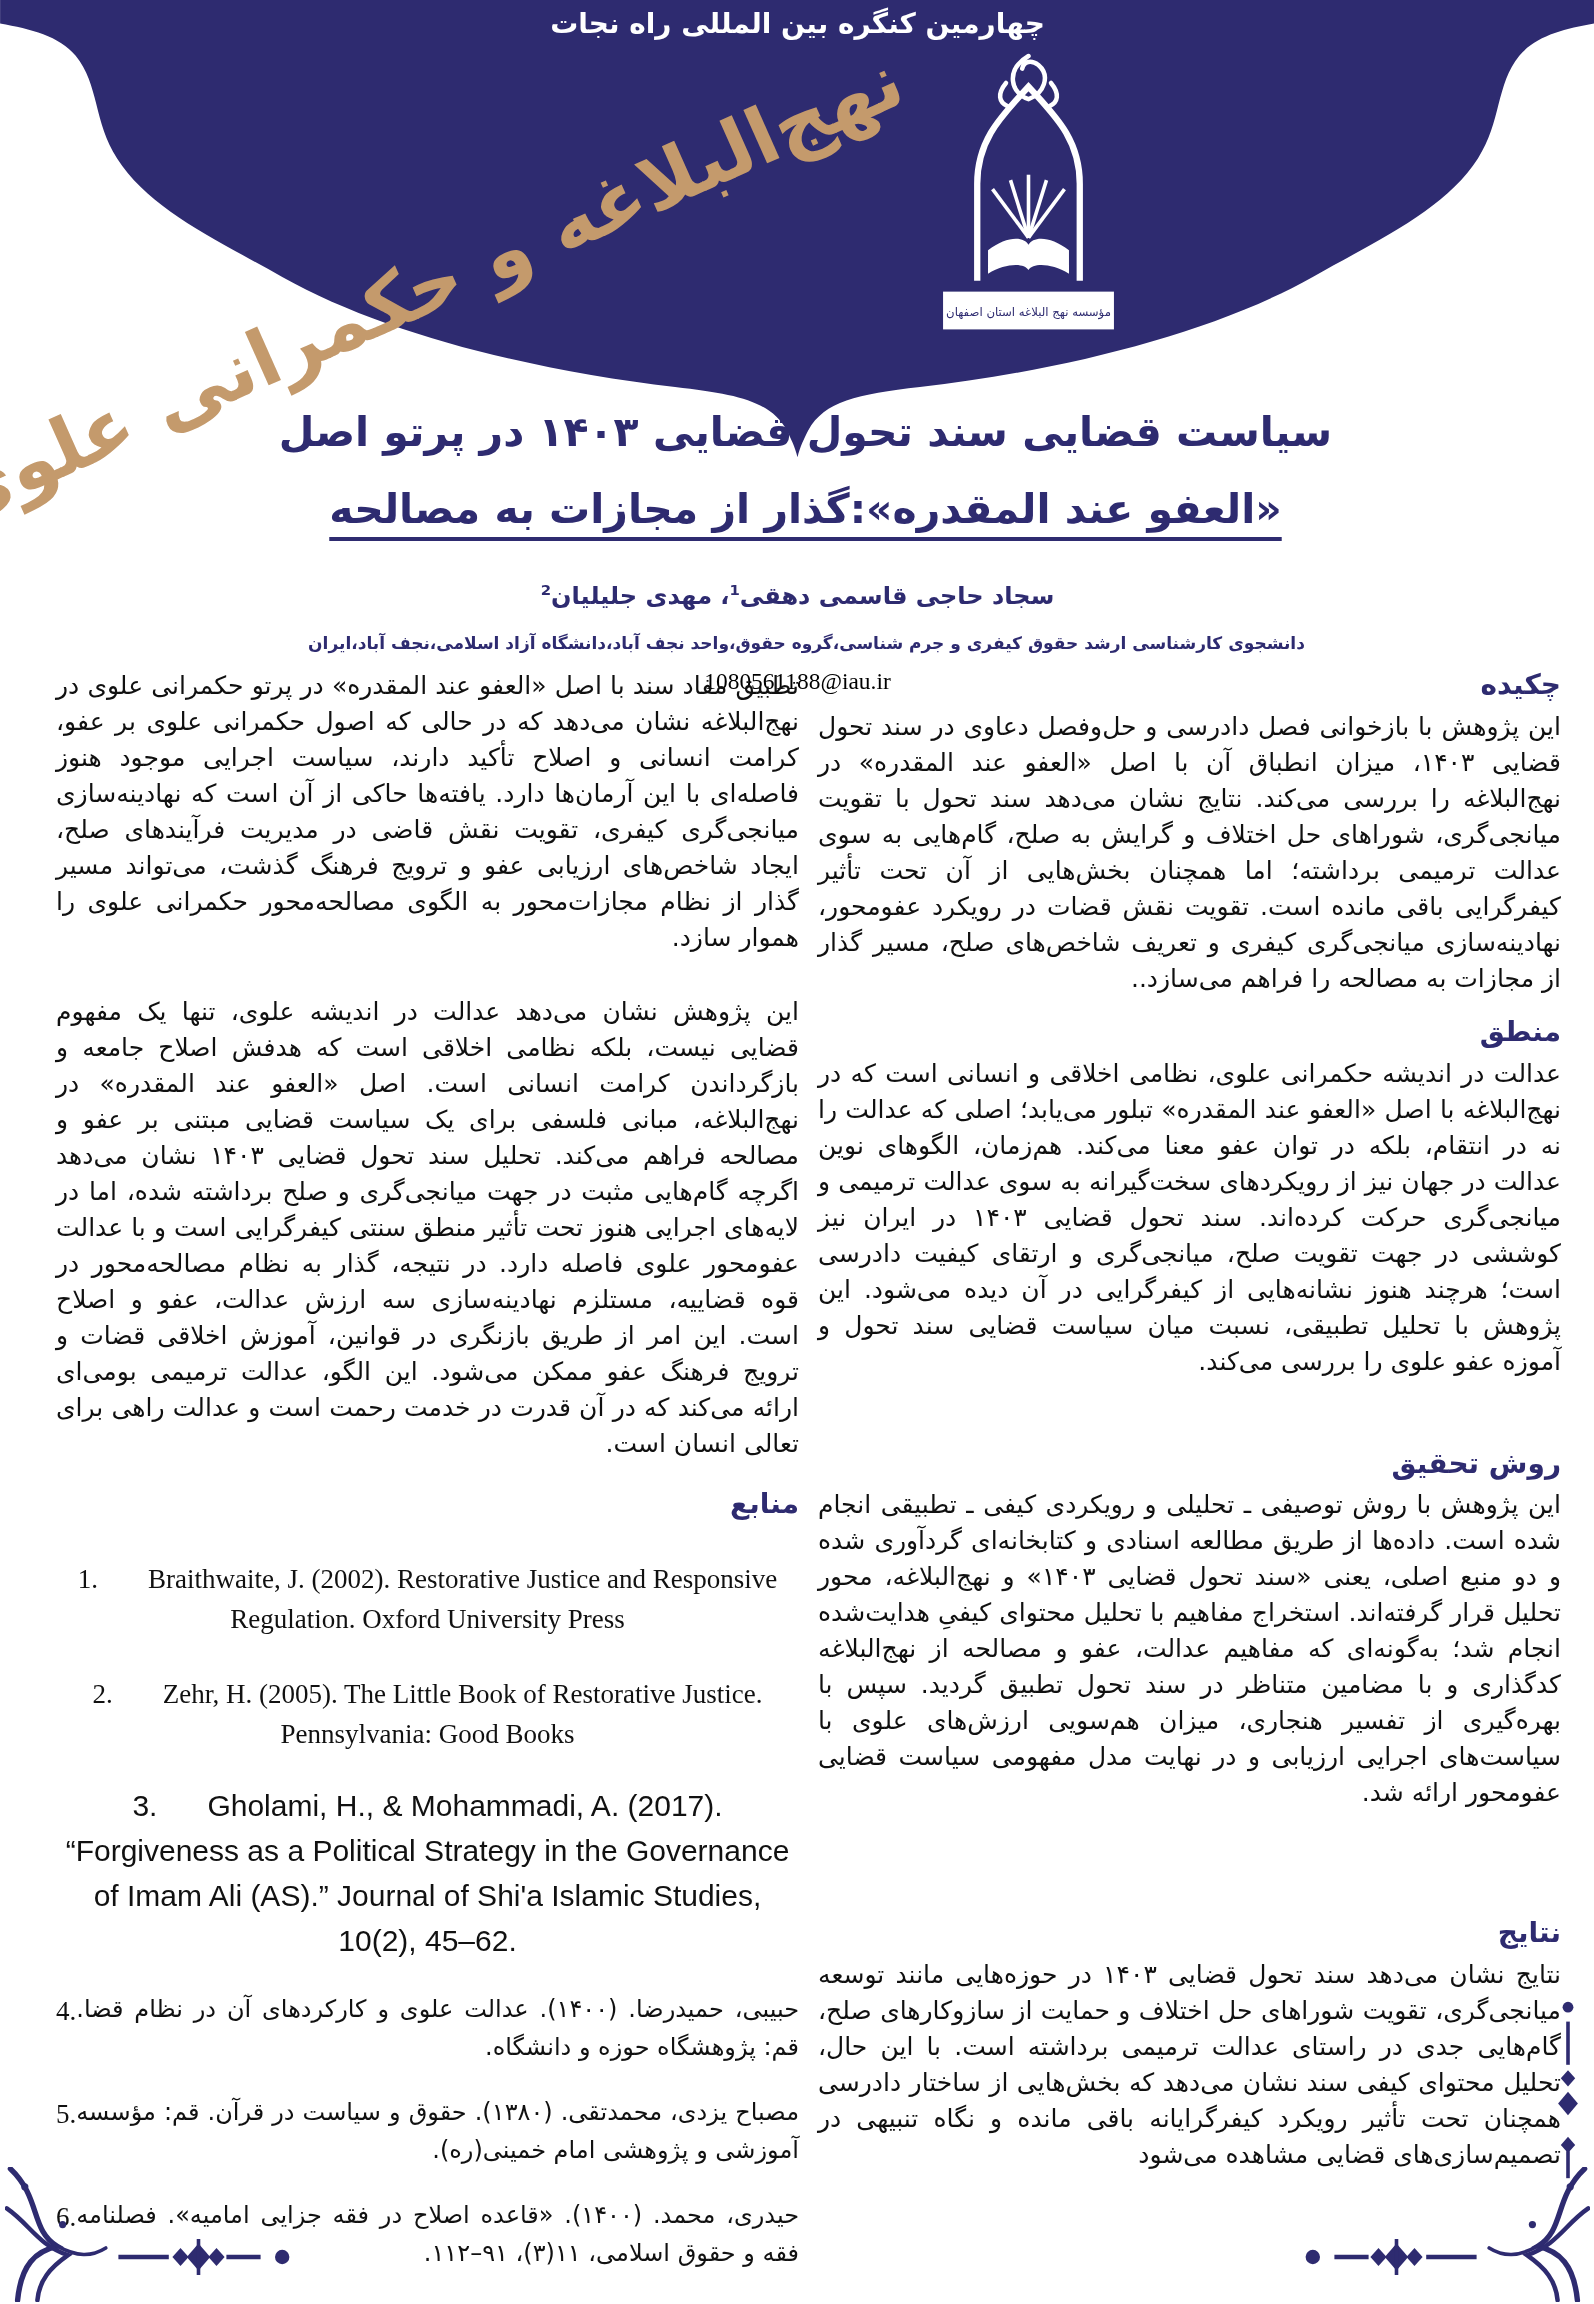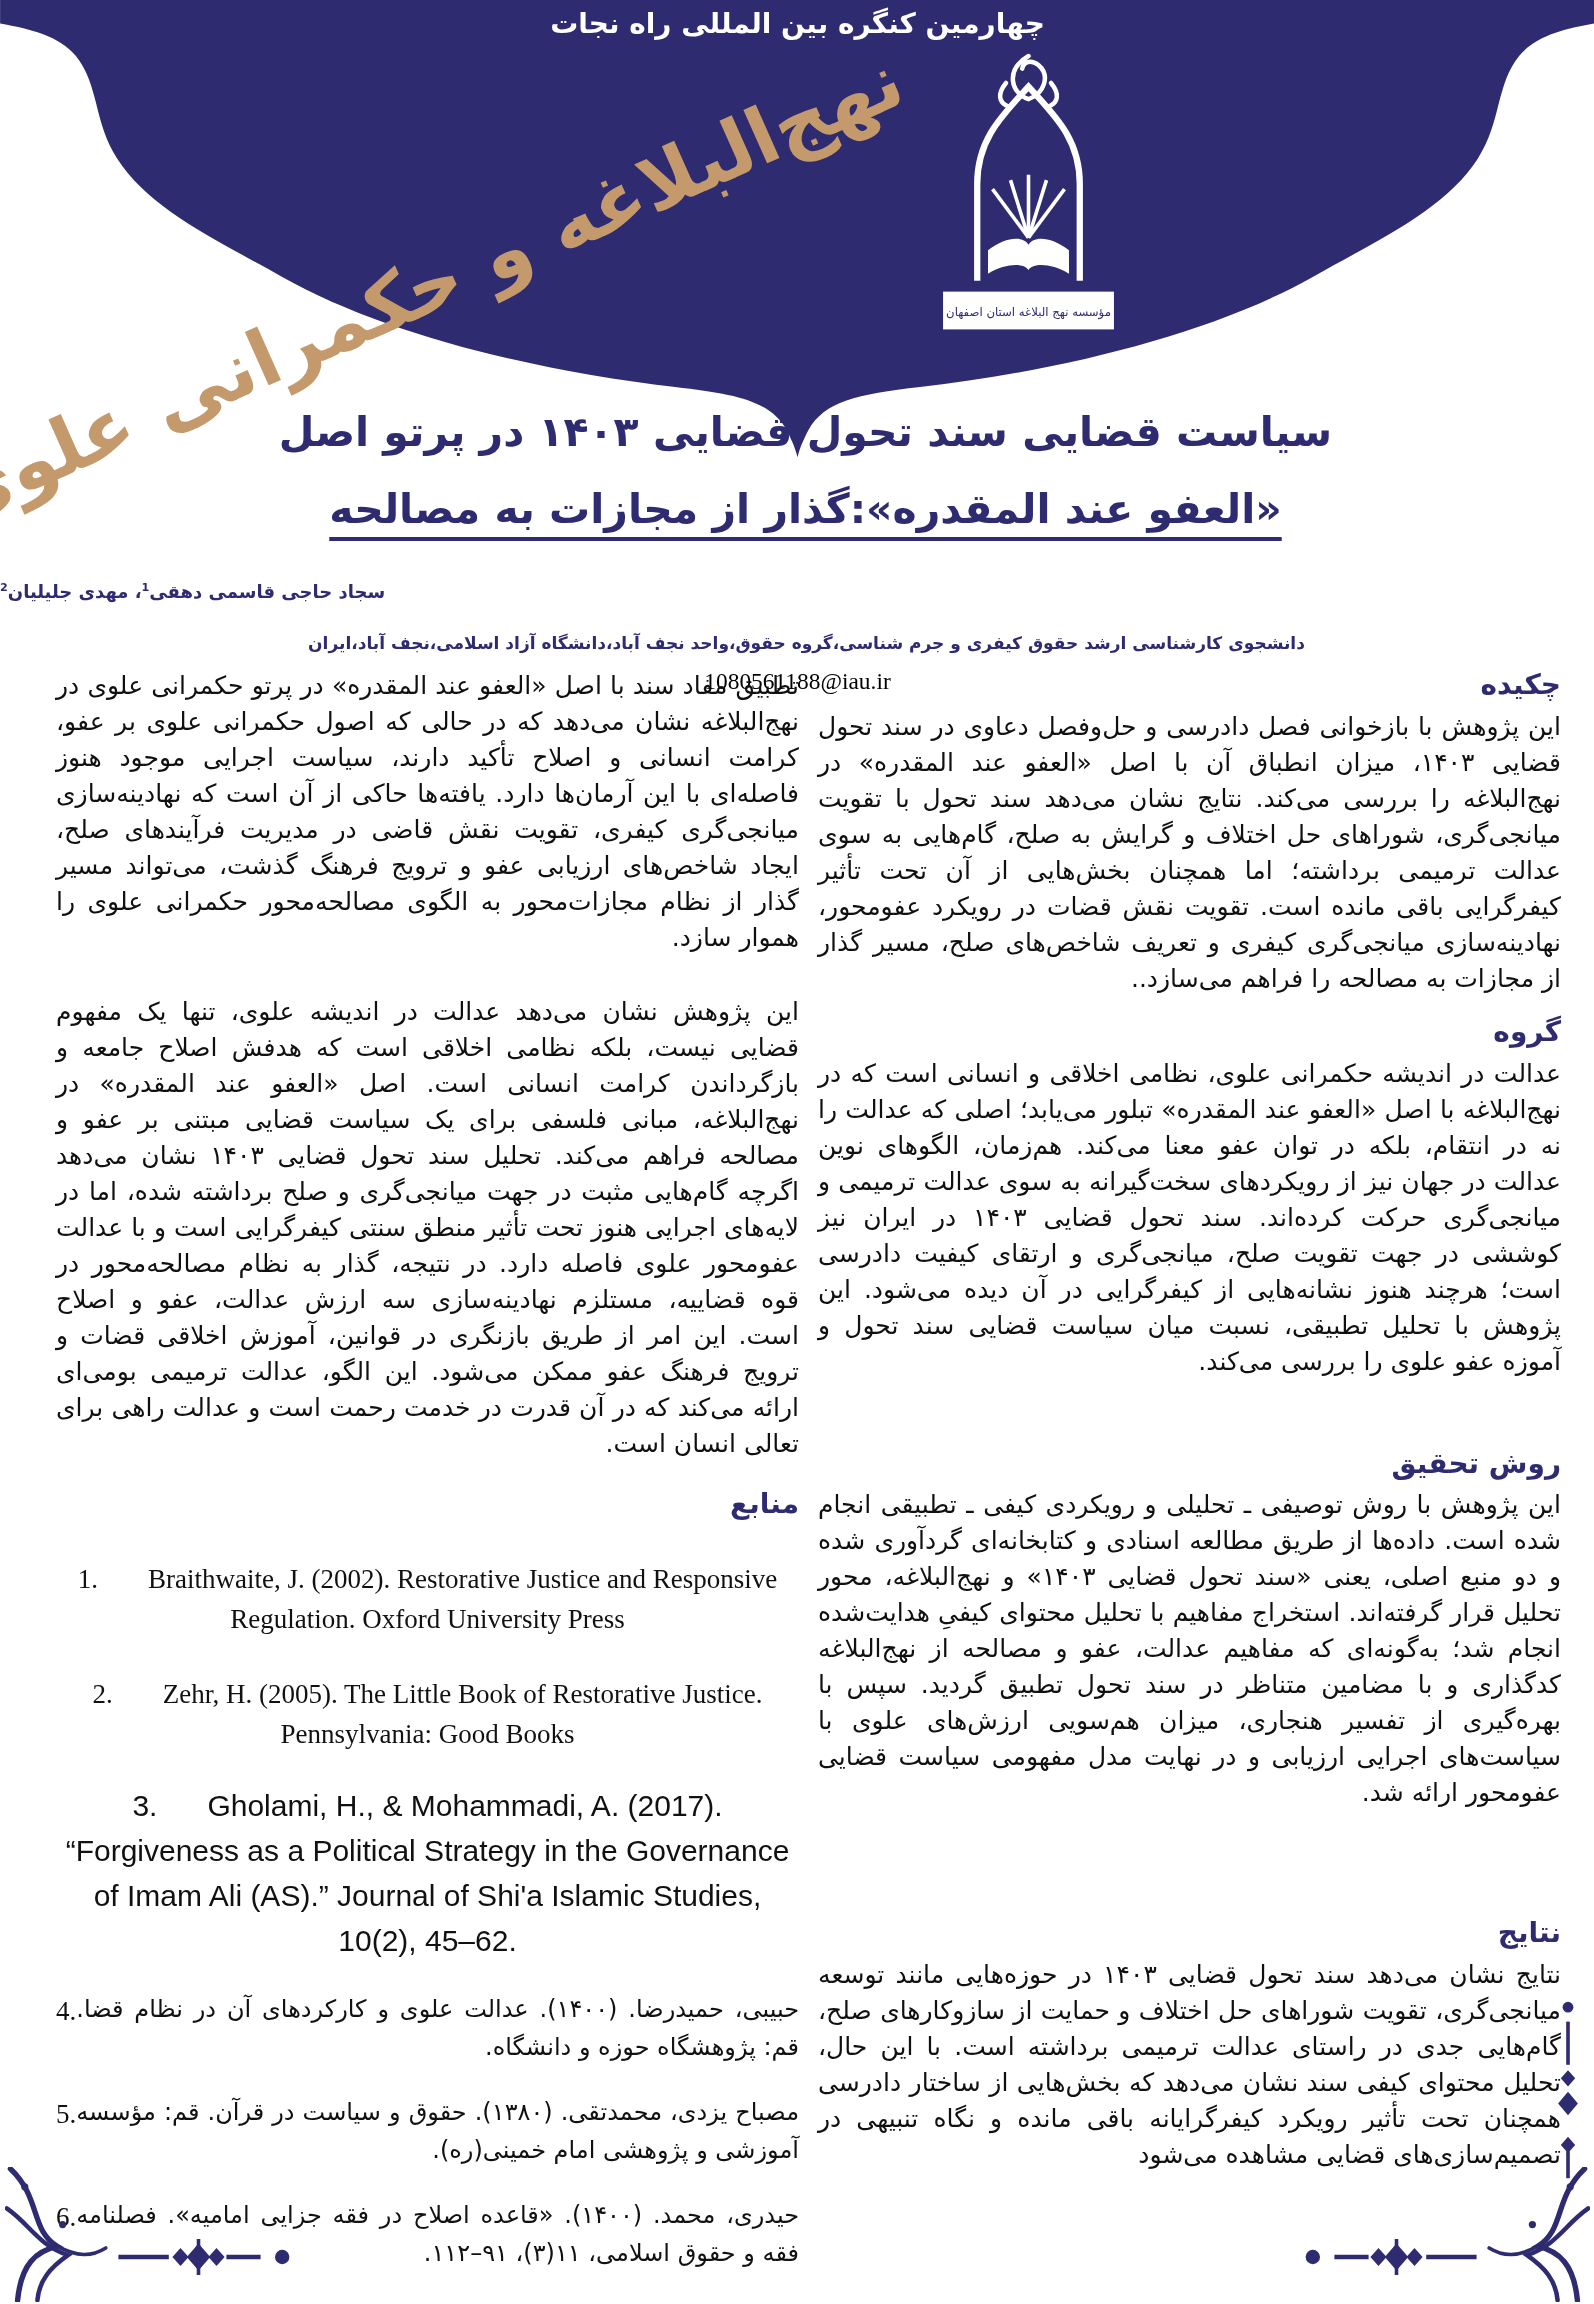--- a/index.html
+++ b/index.html
@@ -11,22 +11,22 @@
   .congress-title{position:absolute;top:7.2px;left:0;width:100%;text-align:center;
     color:#fff;font-size:28px;font-weight:bold;direction:rtl;letter-spacing:0.9px;}
   .calligraphy{position:absolute;top:167px;left:261px;width:666px;text-align:center;
     color:#c49a6c;font-size:77px;font-weight:bold;direction:rtl;white-space:nowrap;
     transform:rotate(-24deg);transform-origin:50% 50%;}
   .logo{position:absolute;left:943px;top:47px;}
   
   .paper-title{position:absolute;top:394px;left:8px;width:100%;text-align:center;direction:rtl;
     color:#2e2b70;font-weight:bold;font-size:41px;line-height:77px;}
   .paper-title .u{text-decoration:underline;text-decoration-thickness:3.6px;text-underline-offset:14.4px;}
-  .authors{position:absolute;top:581px;left:0;width:100%;text-align:left;direction:rtl;
-    color:#2e2b70;font-weight:bold;font-size:18px;}
+  .authors{position:absolute;top:581px;left:0;width:100%;text-align:center;direction:rtl;
+    color:#2e2b70;font-weight:bold;font-size:24px;}
   .authors sup{font-size:62%;}
   .affiliation{position:absolute;top:633px;left:0;width:100%;text-align:center;direction:rtl;
     color:#2e2b70;font-weight:bold;font-size:17px;margin-left:9px;}
   .email{position:absolute;top:668px;left:0;width:100%;text-align:center;
     color:#000000;font-size:23.4px;font-family:"Liberation Serif",serif;}
   
   .cols{position:absolute;top:664px;left:34px;right:34px;display:flex;direction:rtl;gap:19px;}
   .col{width:743px;}
   .sec-h{color:#2e2b70;font-weight:bold;font-size:28px;line-height:41px;direction:rtl;text-align:right;margin:0;}
   .body-p{font-size:25px;line-height:36px;direction:rtl;text-align:justify;text-align-last:right;
@@ -105,21 +105,21 @@
   <div class="affiliation">دانشجوی کارشناسی ارشد حقوق کیفری و جرم شناسی،گروه حقوق،واحد نجف آباد،دانشگاه آزاد اسلامی،نجف آباد،ایران</div>
 
   <div class="email">1080561188@iau.ir</div>
 
   <div class="cols">
 
     <div class="col">
       <h2 class="sec-h">چکیده</h2>
       <p class="body-p">این پژوهش با بازخوانی فصل دادرسی و حل‌وفصل دعاوی در سند تحول قضایی ۱۴۰۳، میزان انطباق آن با اصل «العفو عند المقدره» در نهج‌البلاغه را بررسی می‌کند. نتایج نشان می‌دهد سند تحول با تقویت میانجی‌گری، شوراهای حل اختلاف و گرایش به صلح، گام‌هایی به سوی عدالت ترمیمی برداشته؛ اما همچنان بخش‌هایی از آن تحت تأثیر کیفرگرایی باقی مانده است. تقویت نقش قضات در رویکرد عفومحور، نهادینه‌سازی میانجی‌گری کیفری و تعریف شاخص‌های صلح، مسیر گذار از مجازات به مصالحه را فراهم می‌سازد..</p>
 
-      <h2 class="sec-h mt-sec">گروه</h2>
+      <h2 class="sec-h mt-sec">منطق</h2>
       <p class="body-p">عدالت در اندیشه حکمرانی علوی، نظامی اخلاقی و انسانی است که در نهج‌البلاغه با اصل «العفو عند المقدره» تبلور می‌یابد؛ اصلی که عدالت را نه در انتقام، بلکه در توان عفو معنا می‌کند. هم‌زمان، الگوهای نوین عدالت در جهان نیز از رویکردهای سخت‌گیرانه به سوی عدالت ترمیمی و میانجی‌گری حرکت کرده‌اند. سند تحول قضایی ۱۴۰۳ در ایران نیز کوششی در جهت تقویت صلح، میانجی‌گری و ارتقای کیفیت دادرسی است؛ هرچند هنوز نشانه‌هایی از کیفرگرایی در آن دیده می‌شود. این پژوهش با تحلیل تطبیقی، نسبت میان سیاست قضایی سند تحول و آموزه عفو علوی را بررسی می‌کند.</p>
 
       <h2 class="sec-h mt-big">روش تحقیق</h2>
       <p class="body-p">این پژوهش با روش توصیفی ـ تحلیلی و رویکردی کیفی ـ تطبیقی انجام شده است. داده‌ها از طریق مطالعه اسنادی و کتابخانه‌ای گردآوری شده و دو منبع اصلی، یعنی «سند تحول قضایی ۱۴۰۳» و نهج‌البلاغه، محور تحلیل قرار گرفته‌اند. استخراج مفاهیم با تحلیل محتوای کیفیِ هدایت‌شده انجام شد؛ به‌گونه‌ای که مفاهیم عدالت، عفو و مصالحه از نهج‌البلاغه کدگذاری و با مضامین متناظر در سند تحول تطبیق گردید. سپس با بهره‌گیری از تفسیر هنجاری، میزان هم‌سویی ارزش‌های علوی با سیاست‌های اجرایی ارزیابی و در نهایت مدل مفهومی سیاست قضایی عفومحور ارائه شد.</p>
 
       <h2 class="sec-h mt-huge">نتایج</h2>
       <p class="body-p">نتایج نشان می‌دهد سند تحول قضایی ۱۴۰۳ در حوزه‌هایی مانند توسعه میانجی‌گری، تقویت شوراهای حل اختلاف و حمایت از سازوکارهای صلح، گام‌هایی جدی در راستای عدالت ترمیمی برداشته است. با این حال، تحلیل محتوای کیفی سند نشان می‌دهد که بخش‌هایی از ساختار دادرسی همچنان تحت تأثیر رویکرد کیفرگرایانه باقی مانده و نگاه تنبیهی در تصمیم‌سازی‌های قضایی مشاهده می‌شود</p>
     </div>
 
     <div class="col">

